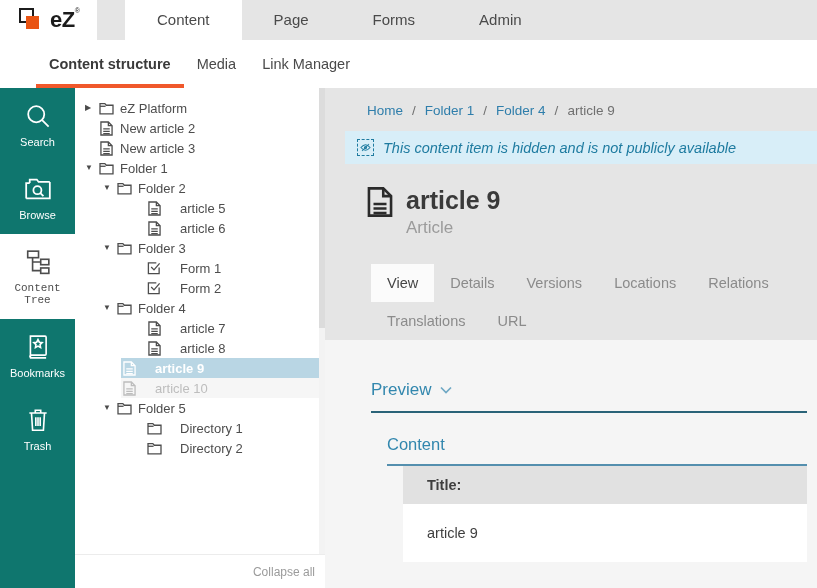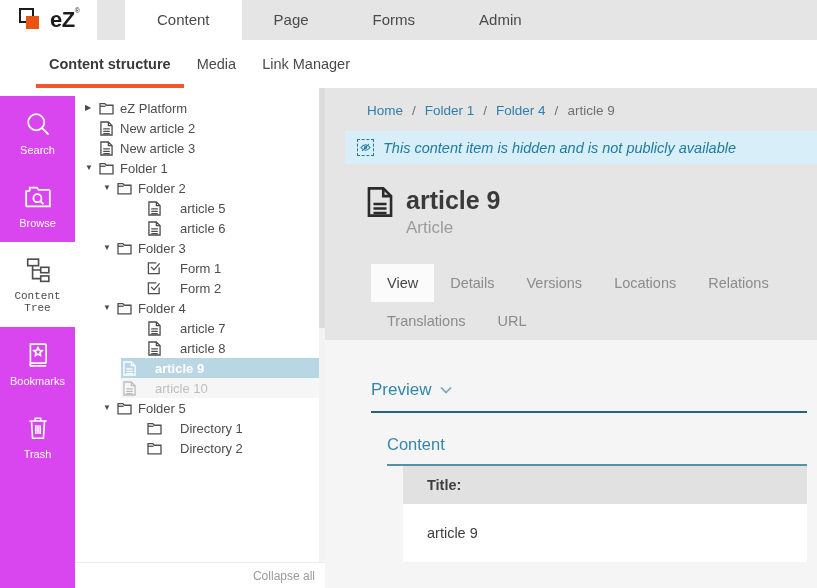--- a/index.html
+++ b/index.html
@@ -22,41 +22,41 @@
   
   .subnav { height:48px; background:#fff; display:flex; align-items:stretch; padding-left:36px; }
   .subnav-item { padding:0 13px; font-size:14.5px; display:flex; align-items:center; position:relative; color:#4a4a4a; }
   .subnav-item.active { font-weight:bold; color:#3a3a3a; }
   .subnav-item.active::after { content:""; position:absolute; left:0; right:0; bottom:0; height:4px; background:#f0582b; }
 
   
   .main { display:flex; height:500px; }
 
   
-  .sidebar { width:75px; background:#d946ef; color:#fff; display:flex; flex-direction:column; flex:none;margin-top:8px; }
+  .sidebar { width:75px; background:#0f766e; color:#fff; display:flex; flex-direction:column; flex:none; }
   .side-item { display:flex; flex-direction:column; align-items:center; padding:15px 2px 13px; gap:7px; font-size:11px; line-height:1.1; text-align:center; }
   .side-item.active { background:#fff; color:#4d4d4d;font-family:Liberation Mono, monospace; }
   .side-icon svg { stroke:currentColor; fill:none; stroke-width:1.5; }
 
   
   .tree-panel { width:250px; background:#fff; position:relative; flex:none; font-size:13px; }
   .tree { padding-top:10px; }
   .tree-row { display:flex; align-items:center; height:20px; margin-right:8px; color:#4d4d4d; }
   .tree-row.lvl0 { margin-left:10px; }
   .tree-row.lvl1 { margin-left:28px; }
   .tree-row.lvl2 { margin-left:46px;gap:12px; }
   .tree-row.selected { background:#b9d6e4; color:#fff; font-weight:bold; margin-right:6px; }
   .tree-row.hidden-item { background:#f6f6f6; color:#bdbdbd; margin-right:6px; }
   .caret { width:13px; flex:none; font-size:8px; line-height:1; color:#4a4a4a; }
   .caret-down::before { content:"▼"; }
   .caret-right::before { content:"▶"; }
   .tree-icon { width:16px; height:16px; margin-right:6px; flex:none; display:flex; align-items:center; justify-content:center; }
   .tree-icon svg { stroke:currentColor; fill:none; stroke-width:1.4; }
   .tree-label { white-space:nowrap; }
-  .tree-footer { position:absolute; left:0; right:0; bottom:0; height:26px; background:#fff; border-top:1px solid #ececec; display:flex; align-items:center; justify-content:flex-end; padding-right:10px; color:#9b9b9b; font-size:12px; }
+  .tree-footer { position:absolute; left:0; right:0; bottom:0; height:34px; background:#fff; border-top:1px solid #ececec; display:flex; align-items:center; justify-content:flex-end; padding-right:10px; color:#9b9b9b; font-size:12px; }
   .tree-scrollbar { position:absolute; top:0; right:0; bottom:26px; width:6px; background:#f3f3f3; }
   .tree-scroll-thumb { width:6px; height:240px; background:#dcdcdc; }
 
   
   .content { flex:1; background:#e5e5e5; display:flex; flex-direction:column; overflow:hidden; }
   .breadcrumb { padding:15px 10px 13px 42px; font-size:13.5px; color:#707070; display:flex; gap:9px; align-items:center; }
   .crumb-link { color:#2f7eab; }
   .crumb-sep { color:#707070; }
   .crumb-current { color:#707070; }
 

